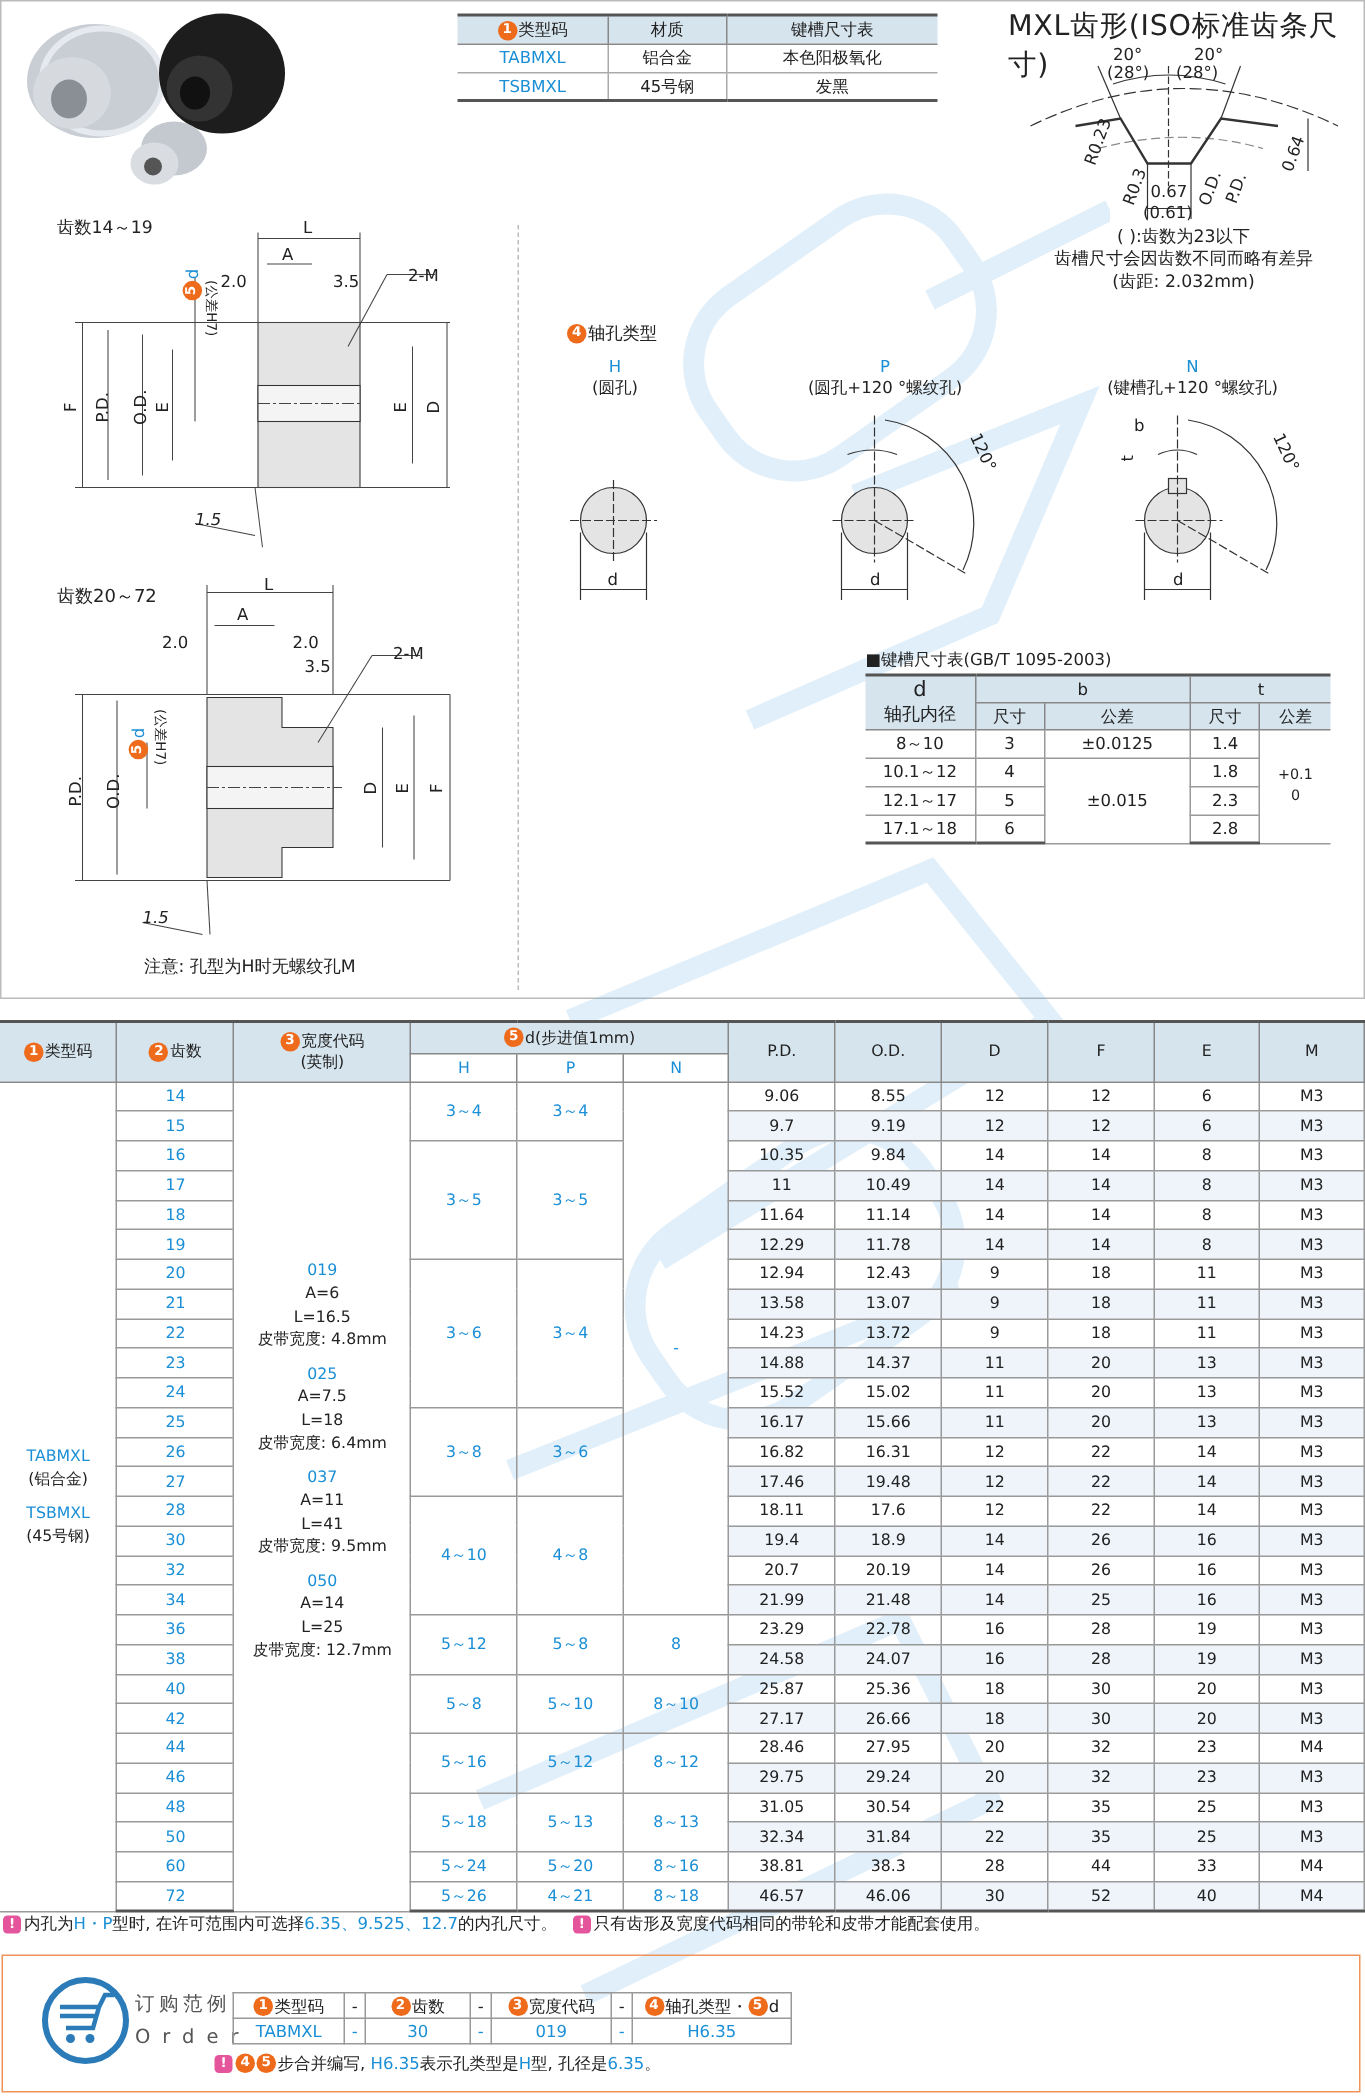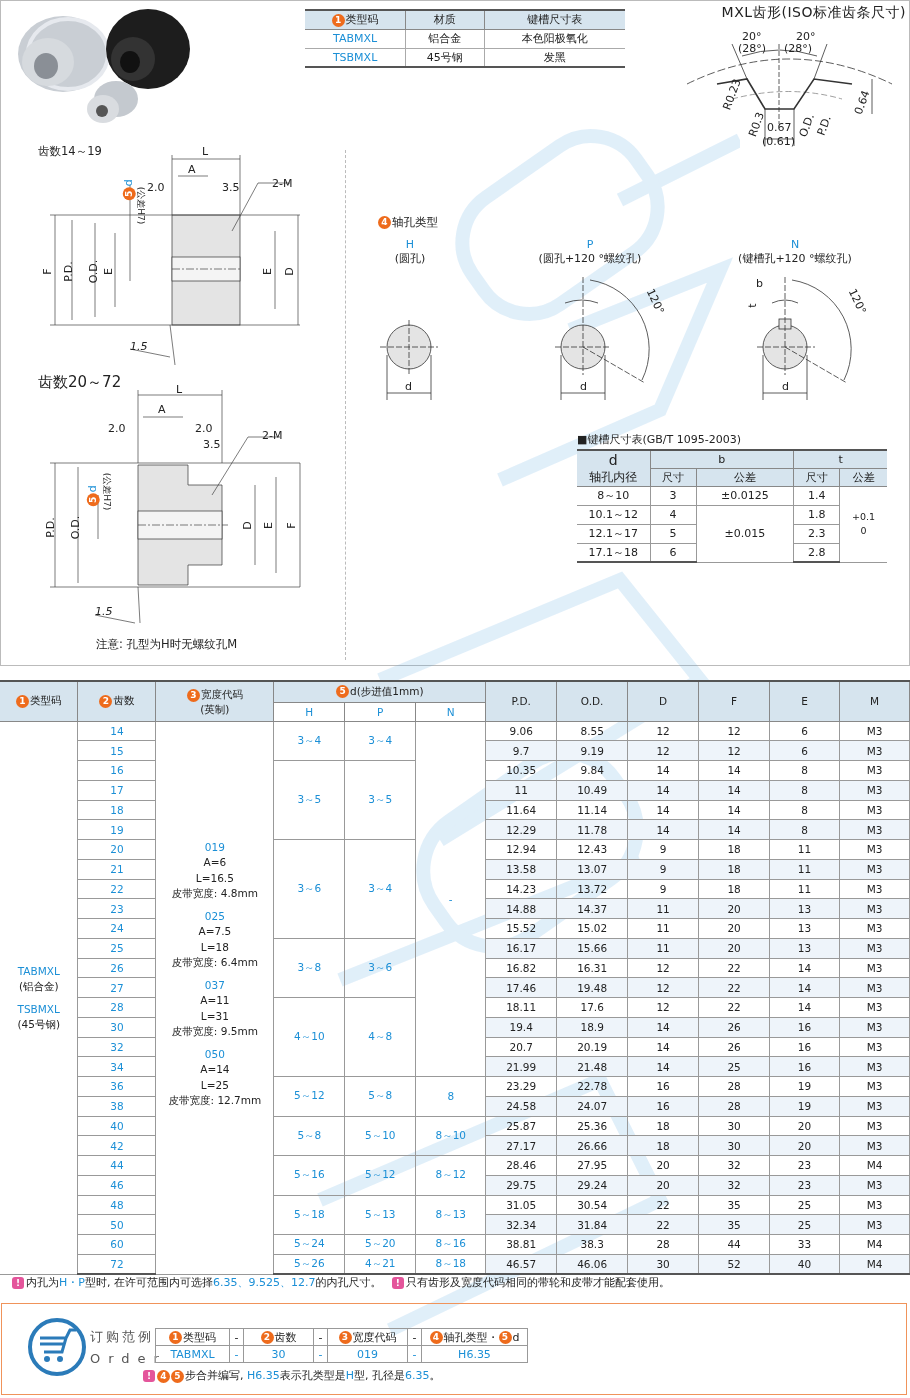--- a/index.html
+++ b/index.html
@@ -9,21 +9,21 @@
 .warn{display:inline-block;width:12px;height:12px;border-radius:3px;background:#e4559b;color:#fff;font-size:9px;line-height:12px;text-align:center;font-weight:bold;vertical-align:middle;margin-right:2px}
 #topframe{position:absolute;left:0;top:0;width:910px;height:666px;border:1px solid #bbb;border-bottom:1px solid #bbb}
 #photo{position:absolute;left:8px;top:4px;width:190px;height:125px}
 #mat-table{position:absolute;left:305px;top:9px;width:320px;border-collapse:collapse;font-size:11px}
 #mat-table th{background:#d6e4ee;font-weight:normal;height:19px;border:1px solid #888;border-top:2px solid #555}
 #mat-table td{height:19px;text-align:center;border:1px solid #aaa}
 #mat-table tr:last-child td{border-bottom:2px solid #555}
 #mat-table th:first-child,#mat-table td:first-child{border-left:none}
 #mat-table th:last-child,#mat-table td:last-child{border-right:none}
 #tooth{position:absolute;left:672px;top:4px;width:234px;height:196px}
-#tooth .title{font-size:14px;text-align:right;letter-spacing:0.5px}
+#tooth .title{font-size:19px;text-align:left;letter-spacing:0.5px}
 #tooth .notes{position:absolute;top:146px;left:0;width:234px;text-align:center;font-size:11.5px;line-height:15px}
 .dlabel{position:absolute;font-size:11px}
 .divider-v{position:absolute;left:345px;top:150px;height:510px;border-left:1px dashed #bbb}
 #bore{position:absolute;left:360px;top:205px;width:540px;height:210px}
 #key-title{position:absolute;left:577px;top:432px;font-size:11px}
 #key-table{position:absolute;left:577px;top:449px;width:310px;border-collapse:collapse;font-size:11px}
 #key-table th{background:#d6e4ee;font-weight:normal;border:1px solid #888;height:18px}
 #key-table td{border:1px solid #999;text-align:center;height:19px}
 #key-table tr:first-child th{border-top:2px solid #555}
 #key-table tbody tr:last-child td{border-bottom:2px solid #555}
@@ -32,21 +32,21 @@
 #main-table{position:absolute;left:0;top:680px;width:910px;border-collapse:collapse;font-size:10.5px}
 #main-table th{background:#d6e4ee;font-weight:normal;border:1px solid #888;height:19px}
 #main-table thead tr:first-child th{border-top:2px solid #555;height:21px}
 #main-table td{border:1px solid #999;text-align:center;height:19.75px;padding:0}
 #main-table td.dc{color:#1b8fd6}
 #main-table tr.alt td.pd{background:#eef4fa}
 #main-table tbody tr:last-child td{border-bottom:2px solid #555}
 #main-table th:first-child,#main-table td:first-child{border-left:none}
 #main-table td.wide{line-height:15.5px;vertical-align:middle}
 .wc{color:#1b8fd6}
-#notes{position:absolute;left:12px;top:1275px;font-size:11px}
+#notes{position:absolute;left:2px;top:1275px;font-size:11px}
 #order{position:absolute;left:1px;top:1303px;width:906px;height:92px;border:1.5px solid #f0935a}
 #order .icon{position:absolute;left:26px;top:14px;width:58px;height:58px;border:4px solid #2b7bb9;border-radius:50%}
 #order .lbl{position:absolute;left:88px;top:22px;font-size:13px;color:#555;letter-spacing:3px;line-height:22px}
 #order-table{position:absolute;left:153px;top:24px;border-collapse:collapse;font-size:11px;border:1.5px solid #555}
 #order-table th{font-weight:normal;border:1px solid #999;height:17px;padding:0 4px}
 #order-table td{border:1px solid #999;height:17px;text-align:center;color:#1b8fd6}
 #order .onote{position:absolute;left:141px;top:64px;font-size:11px}
 .watermark{position:absolute;left:240px;top:80px;width:500px;height:1300px;pointer-events:none;opacity:0.18}
 </style>
 </head>
@@ -119,20 +119,25 @@
   <span class="dlabel" style="left:124px;top:26px">20°</span>
   <span class="dlabel" style="left:66px;top:38px">(28°)</span>
   <span class="dlabel" style="left:112px;top:38px">(28°)</span>
   <span class="dlabel" style="left:44px;top:84px;transform:rotate(-70deg)">R0.23</span>
   <span class="dlabel" style="left:72px;top:114px;transform:rotate(-70deg)">R0.3</span>
   <span class="dlabel" style="left:95px;top:117px">0.67</span>
   <span class="dlabel" style="left:90px;top:131px">(0.61)</span>
   <span class="dlabel" style="left:123px;top:115px;transform:rotate(-70deg)">O.D.</span>
   <span class="dlabel" style="left:142px;top:115px;transform:rotate(-70deg)">P.D.</span>
   <span class="dlabel" style="left:178px;top:92px;transform:rotate(-70deg)">0.64</span>
+  <div class="notes">
+    <div>( ):齿数为23以下</div>
+    <div>齿槽尺寸会因齿数不同而略有差异</div>
+    <div>(齿距: 2.032mm)</div>
+  </div>
 </div>
 
 <div style="position:absolute;left:0;top:135px;width:320px;height:230px">
   <span class="dlabel" style="left:38px;top:9px;font-size:11.5px">齿数14～19</span>
   <svg style="position:absolute;left:0;top:0" width="320" height="230" viewBox="0 0 320 230">
     <g fill="none" stroke="#444" stroke-width="0.7">
       <rect x="172" y="80" width="68" height="110" fill="#e4e4e4" stroke="#333"></rect>
       <rect x="172" y="122" width="68" height="24" fill="#f4f4f4" stroke="#333"></rect>
       <line x1="50" y1="80" x2="300" y2="80"></line>
       <line x1="50" y1="190" x2="300" y2="190"></line>
@@ -164,21 +169,21 @@
   <span class="dlabel" style="left:44px;top:130px;transform:rotate(-90deg)">F</span>
   <span class="dlabel" style="left:58px;top:130px;transform:rotate(-90deg)">P.D.</span>
   <span class="dlabel" style="left:82px;top:130px;transform:rotate(-90deg)">O.D.</span>
   <span class="dlabel" style="left:105px;top:130px;transform:rotate(-90deg)">E</span>
   <span class="dlabel" style="left:264px;top:130px;transform:rotate(-90deg)">E</span>
   <span class="dlabel" style="left:285px;top:130px;transform:rotate(-90deg)">D</span>
   <span class="dlabel" style="left:130px;top:205px;font-style:italic">1.5</span>
 </div>
 
 <div style="position:absolute;left:0;top:365px;width:320px;height:300px">
-  <span class="dlabel" style="left:38px;top:8px;font-size:15px">齿数20～72</span>
+  <span class="dlabel" style="left:38px;top:24px;font-size:12px">齿数20～72</span>
   <svg style="position:absolute;left:0;top:0" width="320" height="300" viewBox="0 0 320 300">
     <g fill="none" stroke="#444" stroke-width="0.7">
       <path d="M138 100 L188 100 L188 120 L222 120 L222 200 L188 200 L188 220 L138 220 Z" fill="#e4e4e4" stroke="#333"></path>
       <rect x="138" y="146" width="84" height="28" fill="#f4f4f4" stroke="#333"></rect>
       <line x1="50" y1="98" x2="300" y2="98"></line>
       <line x1="50" y1="222" x2="300" y2="222"></line>
       <line x1="55" y1="98" x2="55" y2="222"></line>
       <line x1="78" y1="102" x2="78" y2="218"></line>
       <line x1="98" y1="130" x2="98" y2="174"></line>
       <line x1="255" y1="120" x2="255" y2="200"></line>
@@ -363,21 +368,21 @@
           </div>
           <div style="margin-bottom:7px">
             <div class="wc">025</div>
             <div>A=7.5</div>
             <div>L=18</div>
             <div>皮带宽度: 6.4mm</div>
           </div>
           <div style="margin-bottom:7px">
             <div class="wc">037</div>
             <div>A=11</div>
-            <div>L=31</div>
+            <div>L=41</div>
             <div>皮带宽度: 9.5mm</div>
           </div>
           <div style="margin-bottom:7px">
             <div class="wc">050</div>
             <div>A=14</div>
             <div>L=25</div>
             <div>皮带宽度: 12.7mm</div>
           </div>
         </td>
         <td class="dc" rowspan="2">3～4</td>

